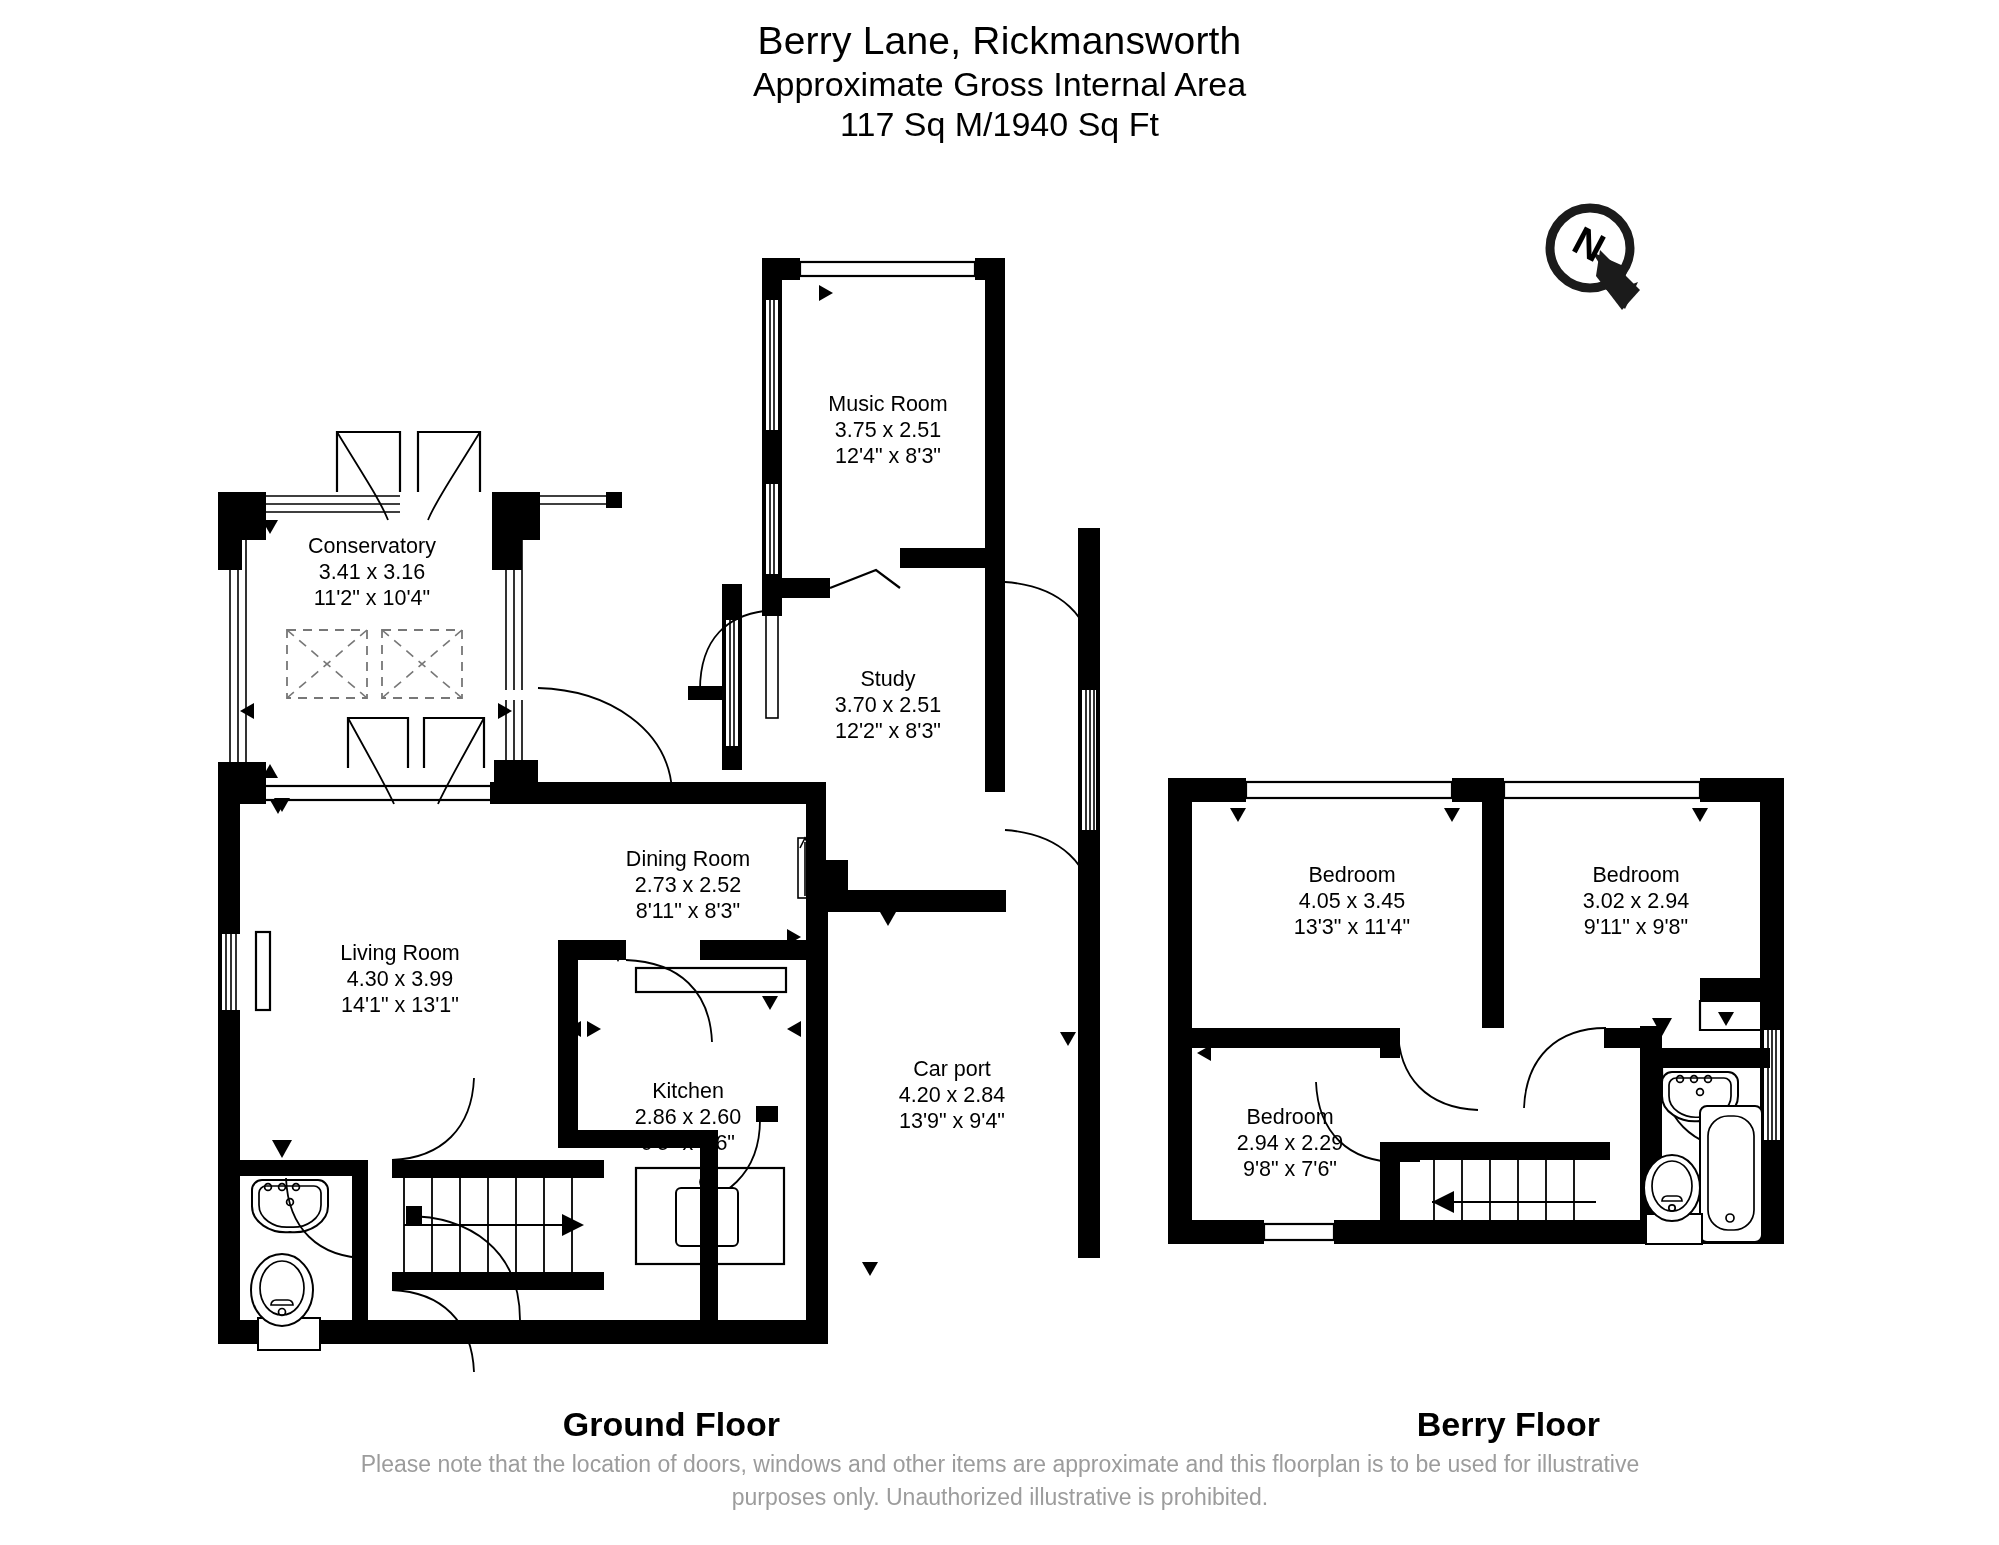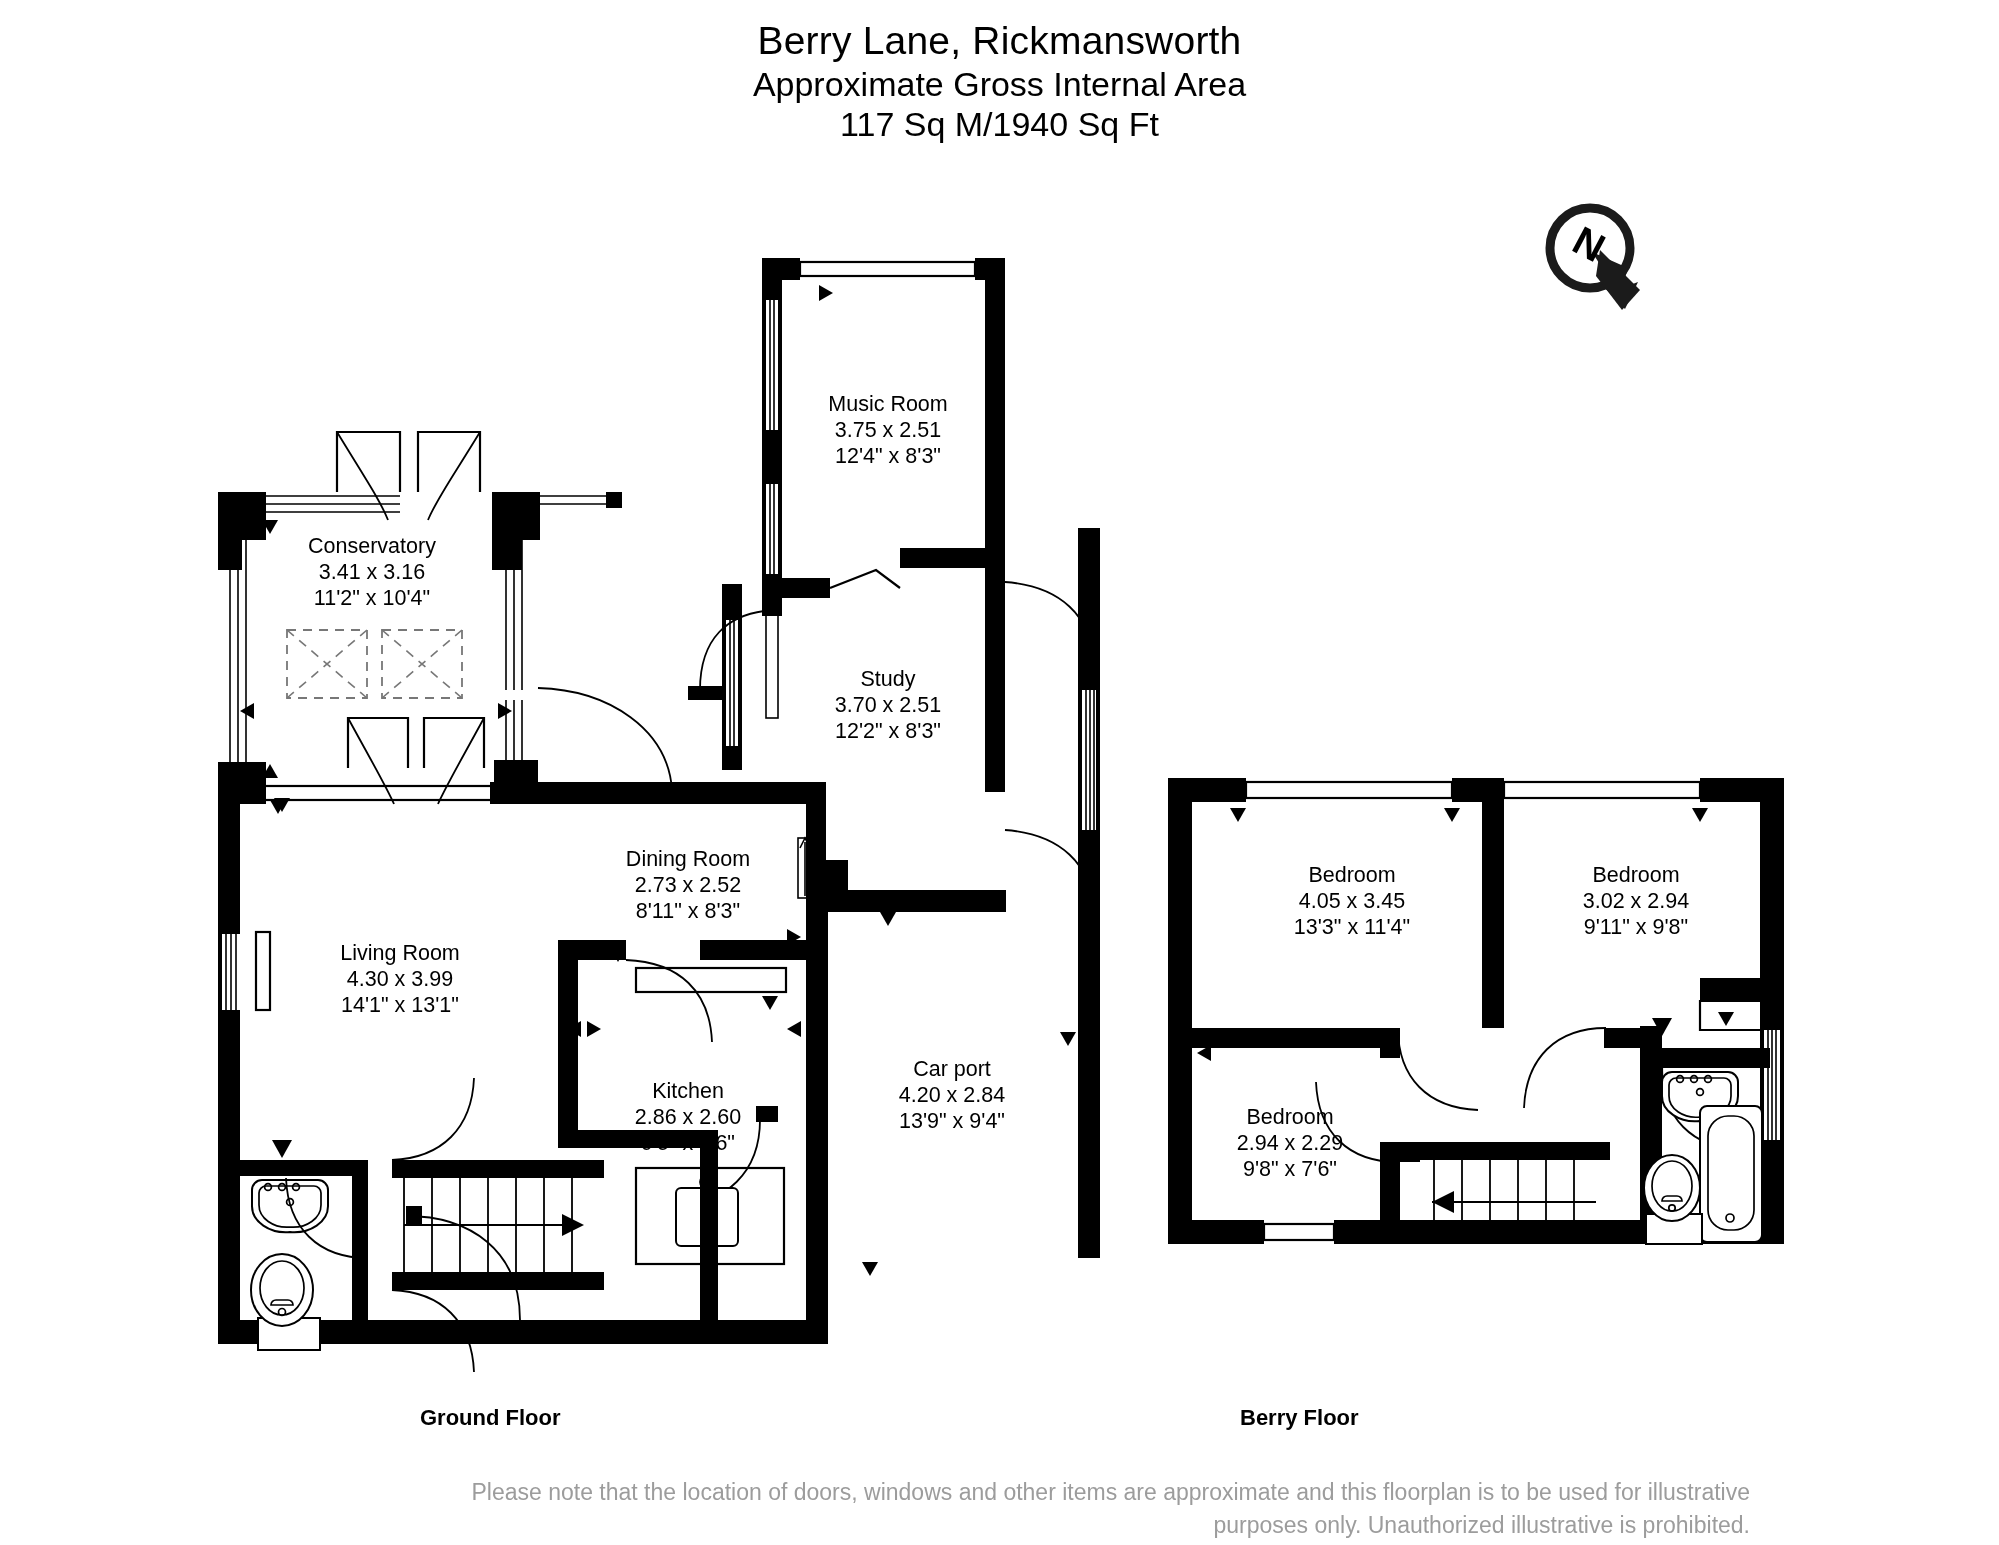--- a/index.html
+++ b/index.html
@@ -38,37 +38,36 @@
   .title-line2 {
     font-size: 34px;
     font-weight: 400;
   }
   .title-line3 {
     font-size: 34px;
     font-weight: 400;
   }
   .floor-caption {
     position: absolute;
-    font-size: 22px;
+    font-size: 34px;
     font-weight: bold;
-    text-align: left;
+    text-align: right;
   }
   #caption-ground { left: 420px; top: 1405px; width: 360px; }
   #caption-first  { left: 1240px; top: 1405px; width: 360px; }
 
   .footer-note {
     position: absolute;
     left: 250px;
     top: 1448px;
     width: 1500px;
-    text-align: right;
+    text-align: center;
     font-size: 23px;
     line-height: 1.45;
     color: #9c9c9c;
-    margin-top: 28px;
   }
   svg { display: block; }
   .rm-label {
     font-family: "Liberation Sans", sans-serif;
     text-anchor: middle;
     fill: #000;
   }
   .rm-name { font-size: 21.5px; }
   .rm-dim  { font-size: 21.5px; }
   .wallblk { fill: #000000; }

